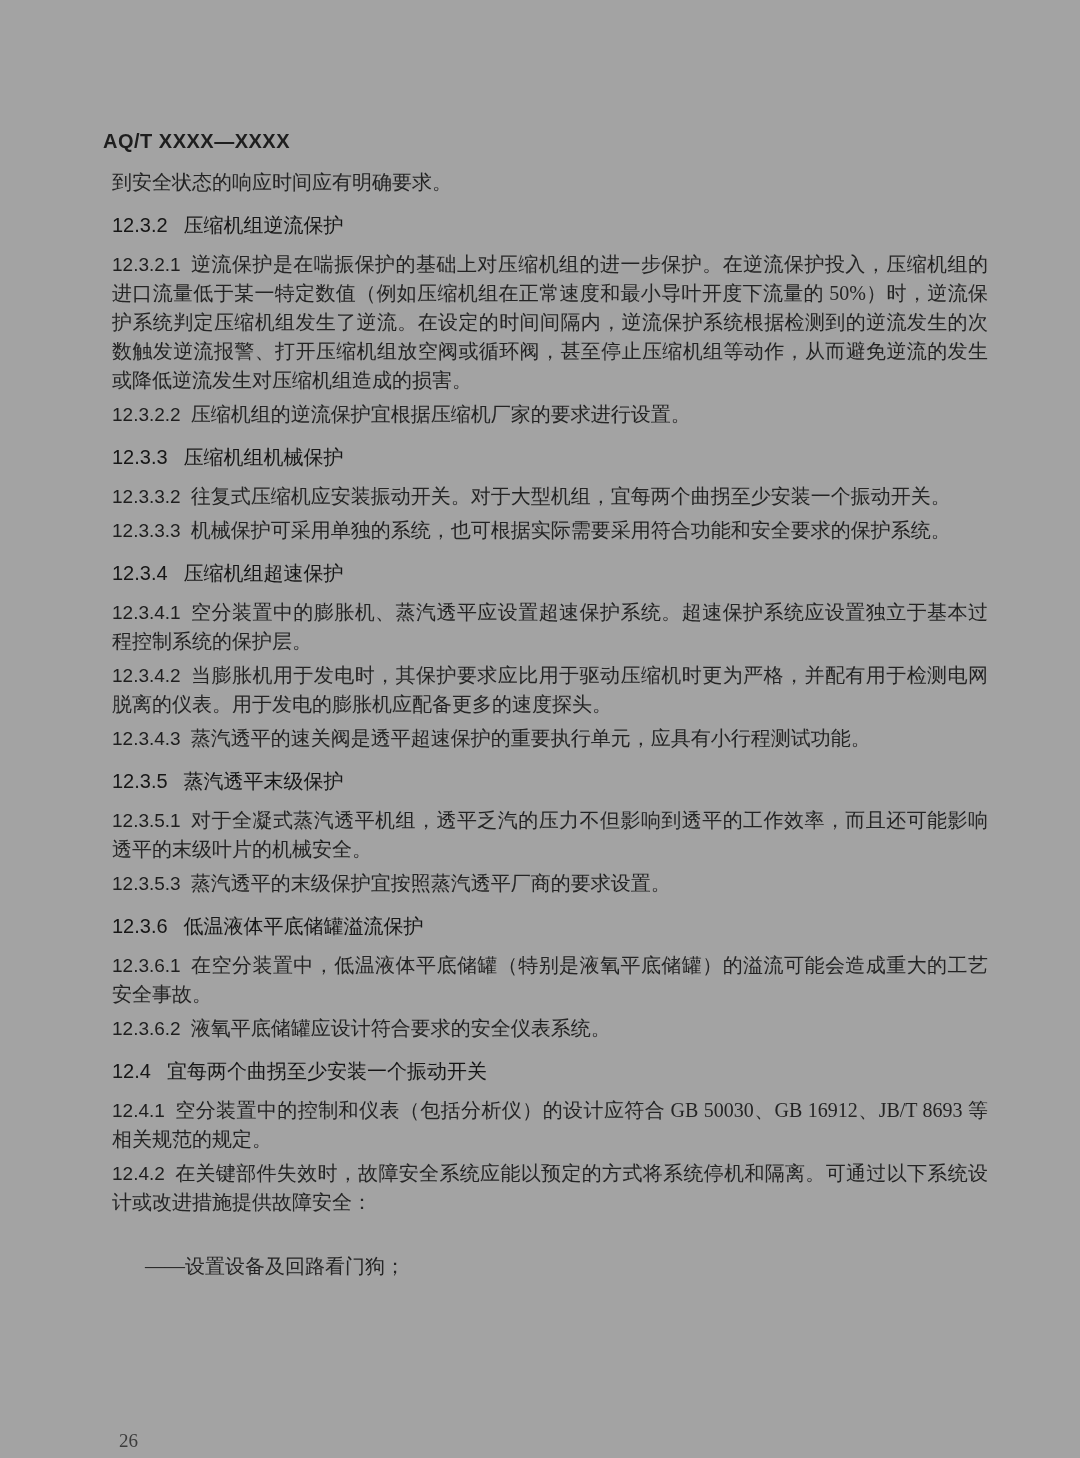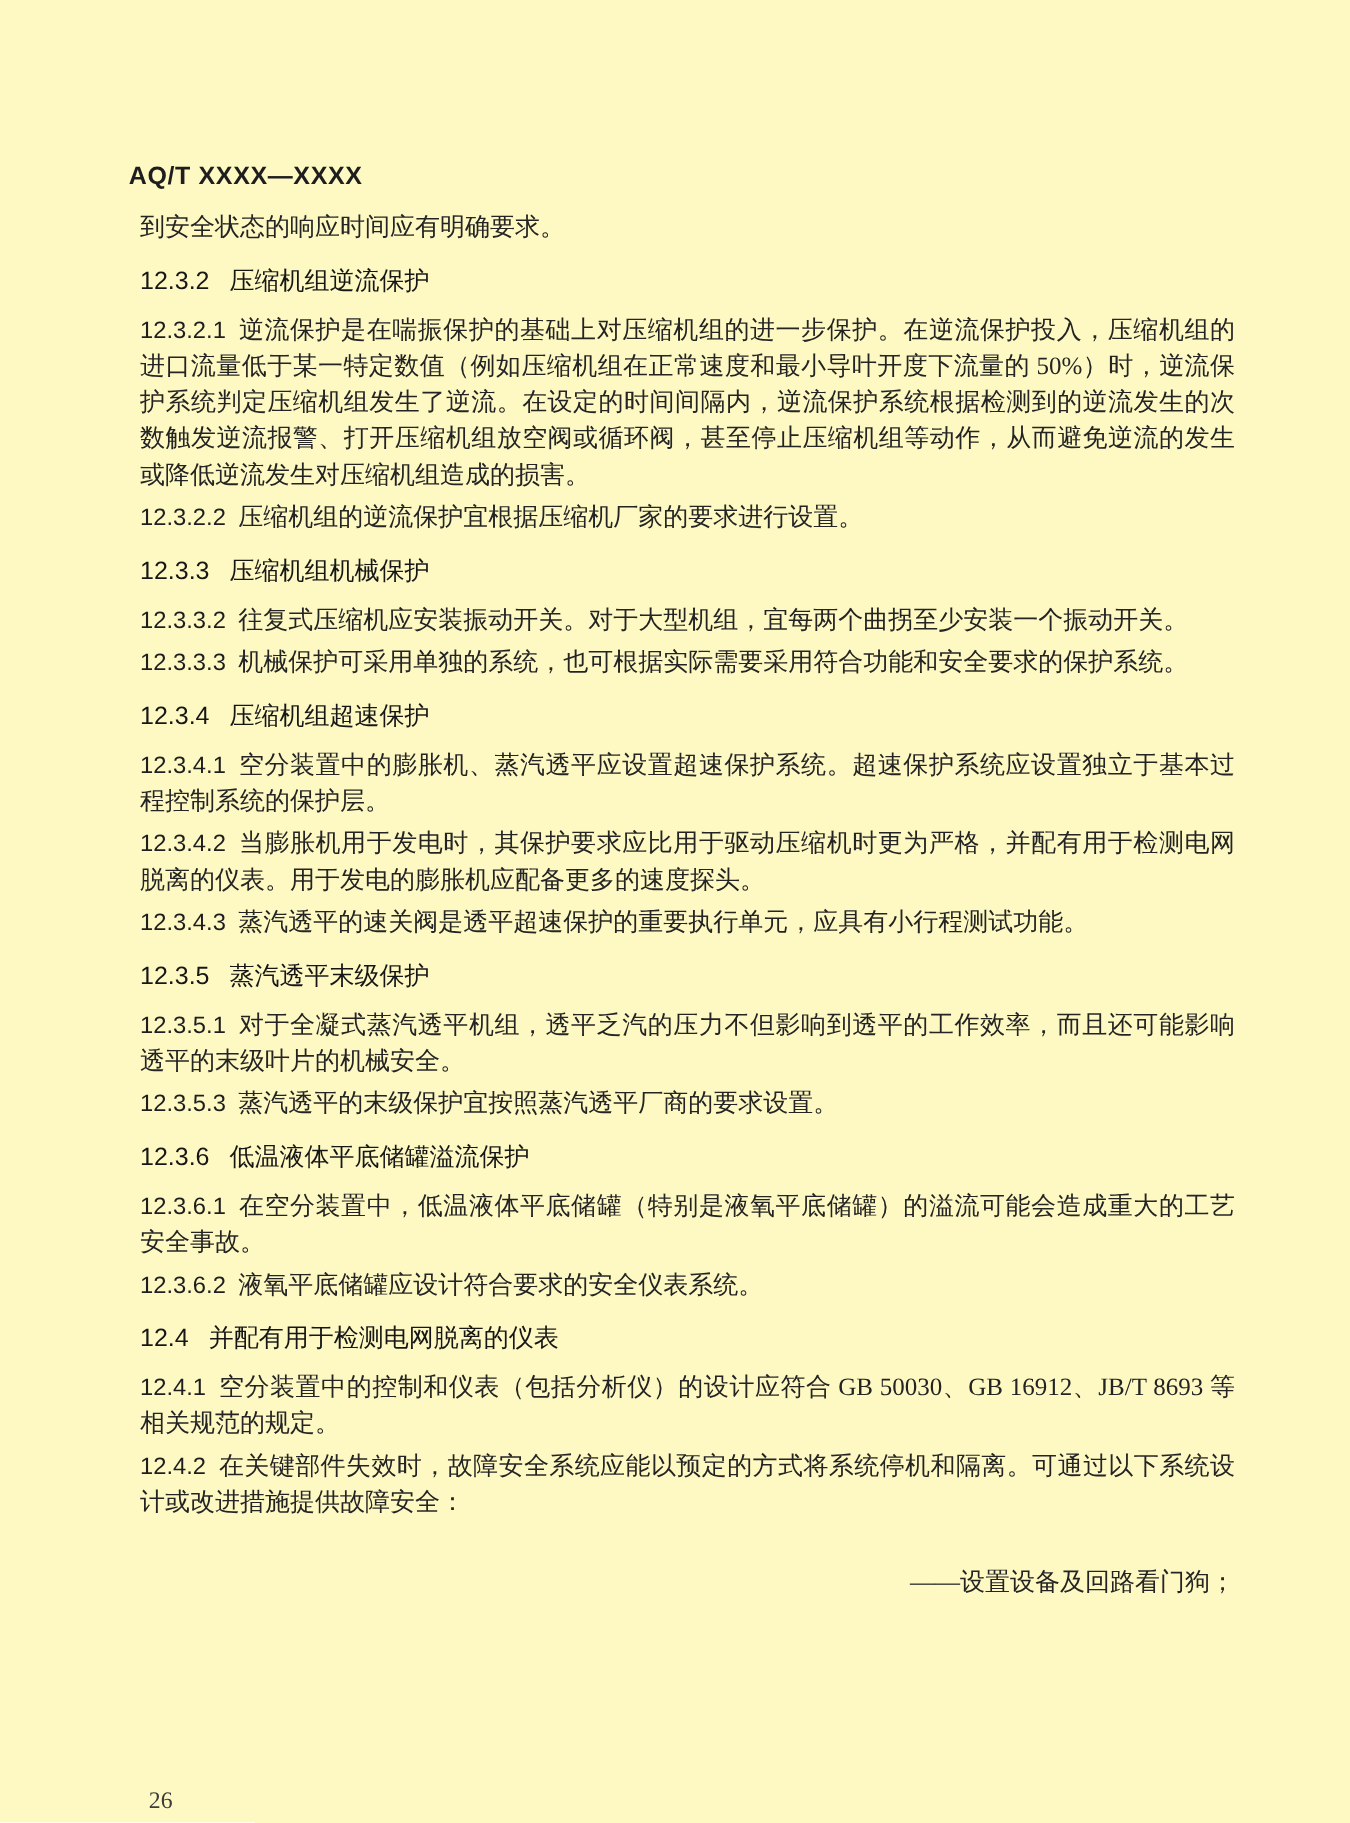--- a/index.html
+++ b/index.html
@@ -4,21 +4,21 @@
 <style>
   html, body {
     margin: 0;
     padding: 0;
     background: #ffffff;
   }
   .page {
     position: relative;
     width: 1080px;
     height: 1458px;
-    background: #fef9c3;
+    background: #a3a3a3;
     overflow: hidden;
     font-family: "Liberation Serif", "DejaVu Serif", serif;
     color: #242424;
   }
   .running-header {
     position: absolute;
     top: 130px;
     left: 103px;
     font-family: "Liberation Sans", "DejaVu Sans", sans-serif;
     font-weight: 700;
@@ -52,21 +52,21 @@
     font-size: 20px;
     color: #161616;
     text-align: left;
   }
   .heading .num {
     margin-right: 16px;
     white-space: nowrap;
   }
   .dash {
     padding-left: 33px;
-    text-align: right;
+    text-align: left;
     margin-top: 35px;
   }
   .page-number {
     position: absolute;
     top: 1398px;
     left: 119px;
     font-size: 19px;
     color: #3c3c3c;
     margin-top: 32px;
   }
@@ -109,21 +109,21 @@
 
 
     <p class="para"><span class="num">12.3.5.3</span><span>蒸汽透平的末级保护宜按照蒸汽透平厂商的要求设置。</span></p>
 
     <p class="heading"><span class="num">12.3.6</span><span>低温液体平底储罐溢流保护</span></p>
 
     <p class="para"><span class="num">12.3.6.1</span><span>在空分装置中，低温液体平底储罐（特别是液氧平底储罐）的溢流可能会造成重大的工艺安全事故。</span></p>
 
     <p class="para"><span class="num">12.3.6.2</span><span>液氧平底储罐应设计符合要求的安全仪表系统。</span></p>
 
-    <p class="heading"><span class="num">12.4</span><span>并配有用于检测电网脱离的仪表</span></p>
+    <p class="heading"><span class="num">12.4</span><span>宜每两个曲拐至少安装一个振动开关</span></p>
 
     <p class="para"><span class="num">12.4.1</span><span>空分装置中的控制和仪表（包括分析仪）的设计应符合 GB 50030、GB 16912、JB/T 8693 等相关规范的规定。</span></p>
 
     <p class="para"><span class="num">12.4.2</span><span>在关键部件失效时，故障安全系统应能以预定的方式将系统停机和隔离。可通过以下系统设计或改进措施提供故障安全：</span></p>
 
     <p class="para dash"><span>——设置设备及回路看门狗；</span></p>
 
   </div>
 
   <div class="page-number">26</div>

